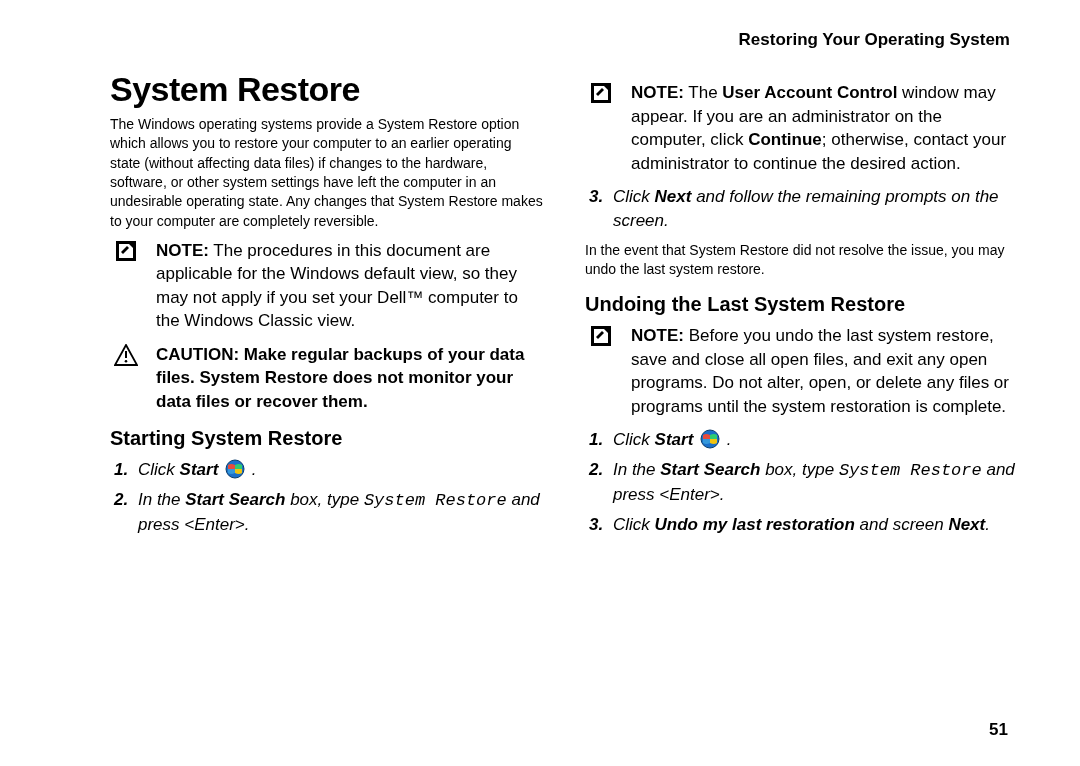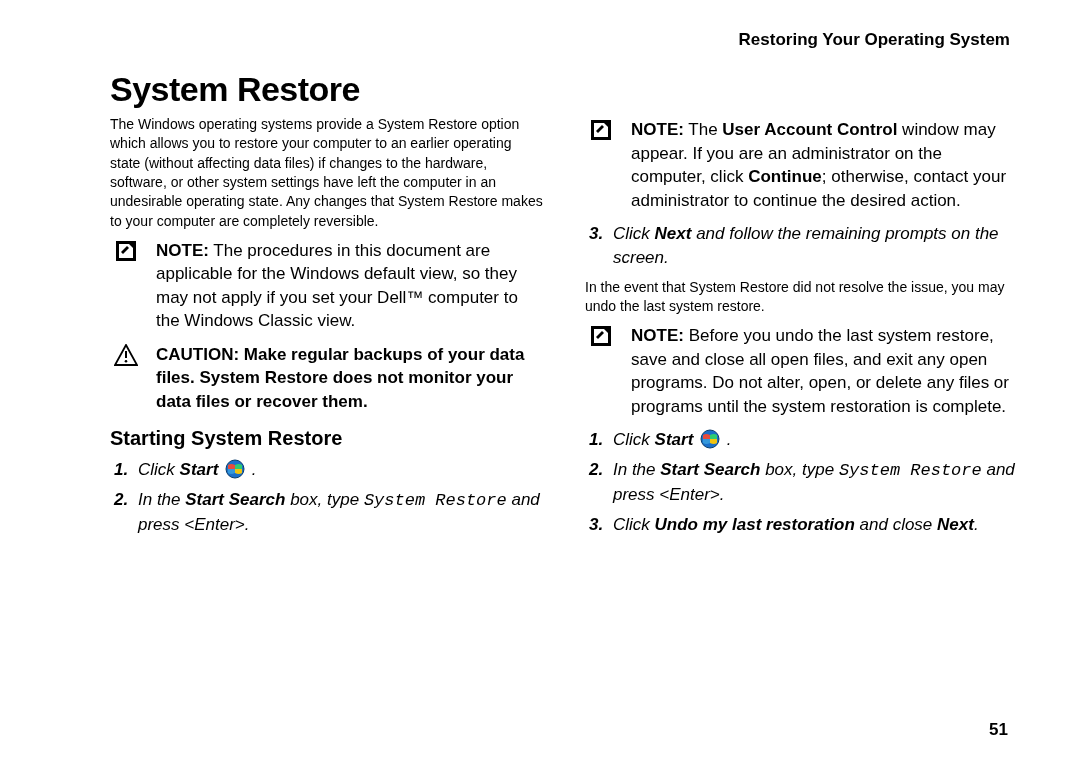--- a/index.html
+++ b/index.html
@@ -184,20 +184,21 @@
     <ol class="steps" start="3" style="counter-reset: step 2;">
       <li>
         <span>
           <span>Click </span><span class="b">Next</span><span> and follow the remaining prompts on the screen.</span>
         </span>
       </li>
     </ol>
 
     <p class="body" style="margin-top:8px;">In the event that System Restore did not resolve the issue, you may undo the last system restore.</p>
 
+    <h2>Undoing the Last System Restore</h2>
 
     <div class="callout">
       <span class="icon">
         <svg viewBox="0 0 22 22" width="22" height="22">
           <rect x="1" y="1" width="20" height="20" fill="#000"></rect>
           <path d="M4 4 L14 4 L18 8 L18 18 L4 18 Z" fill="#fff"></path>
           <path d="M6 12 L12 6 L14 8 L8 14 Z" fill="#000"></path>
         </svg>
       </span>
       <span class="ctext">
@@ -220,20 +221,20 @@
           </span><span> .</span>
         </span>
       </li>
       <li>
         <span>
           <span>In the </span><span class="b">Start Search</span><span> box, type </span><span class="mono">System Restore</span><span> and press &lt;Enter&gt;.</span>
         </span>
       </li>
       <li>
         <span>
-          <span>Click </span><span class="b">Undo my last restoration</span><span> and close </span><span class="b">Next</span><span>.</span>
+          <span>Click </span><span class="b">Undo my last restoration</span><span> and screen </span><span class="b">Next</span><span>.</span>
         </span>
       </li>
     </ol>
   </div>
 </div>
 
 <div class="page-number">51</div>
 
 </body></html>

